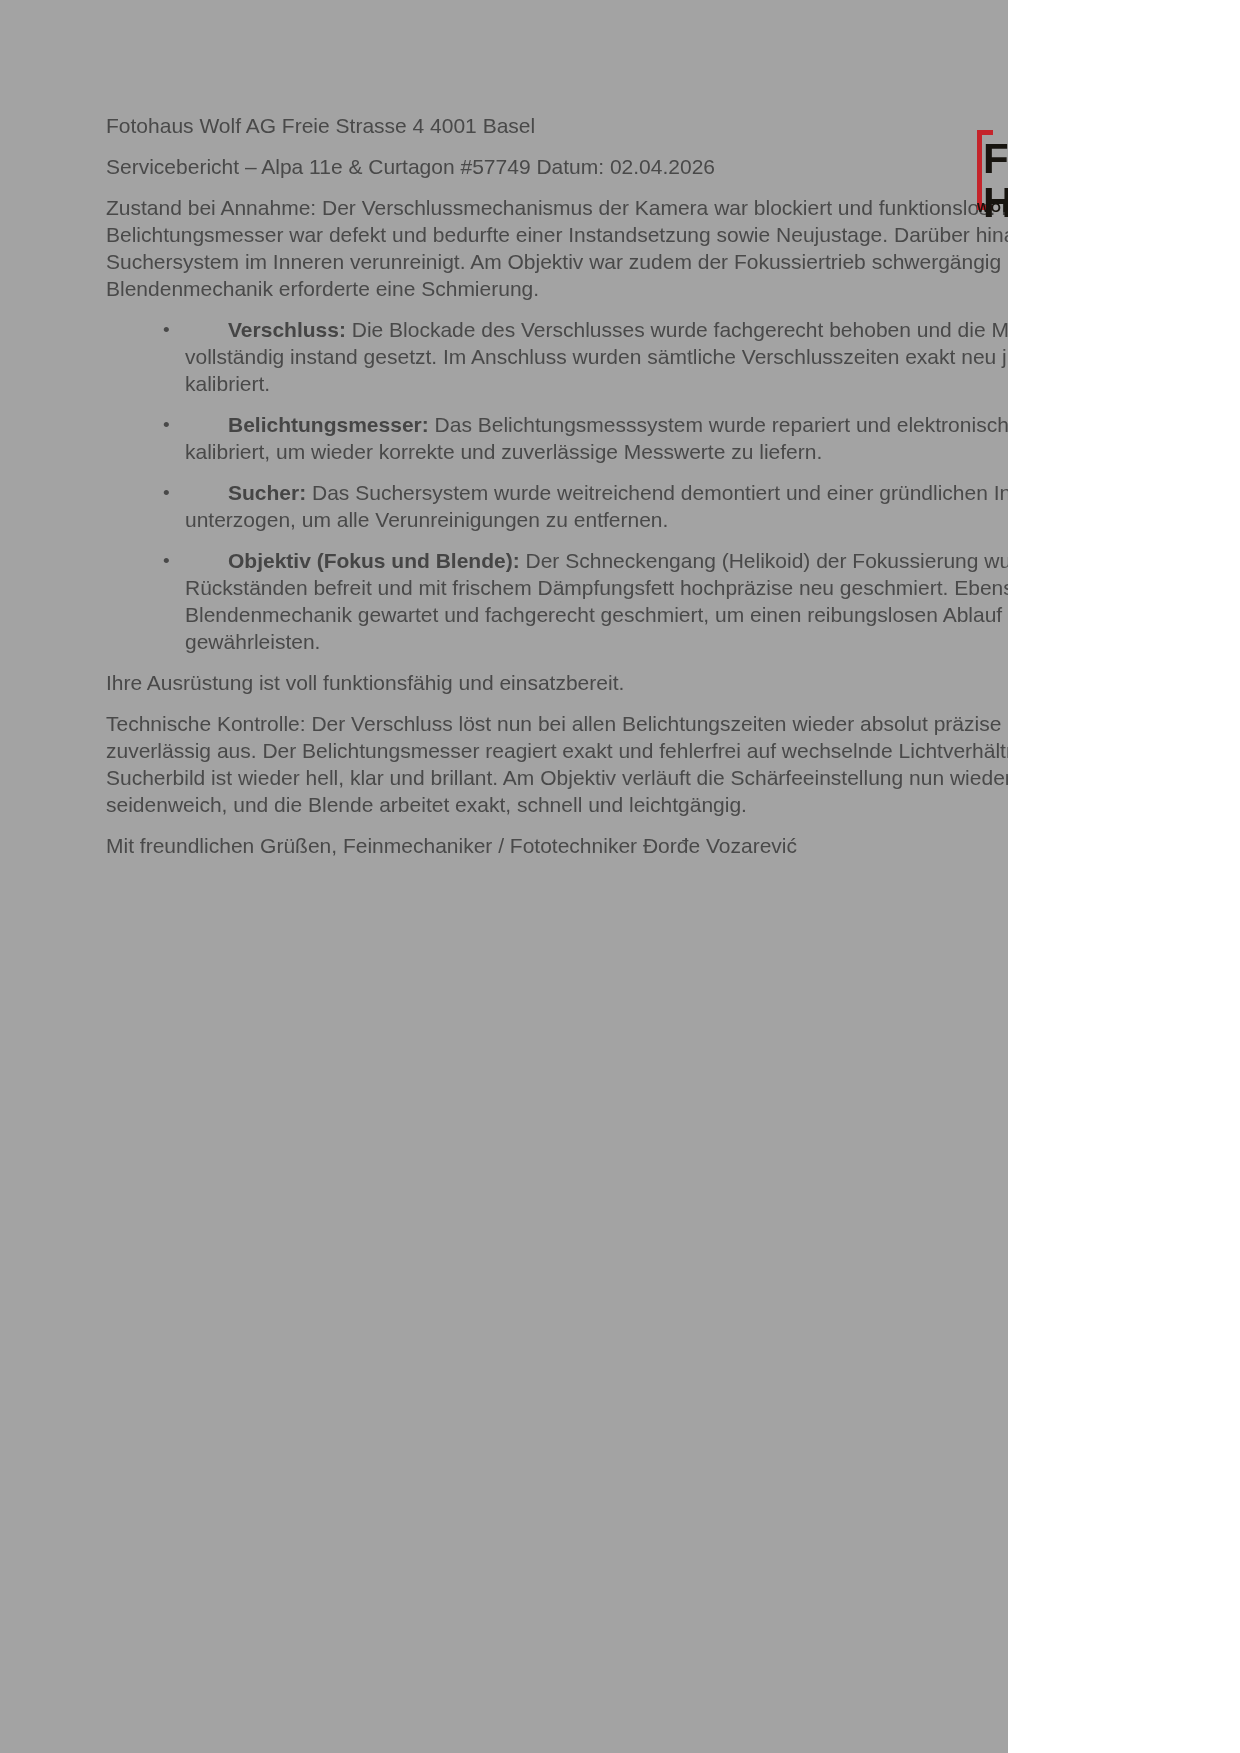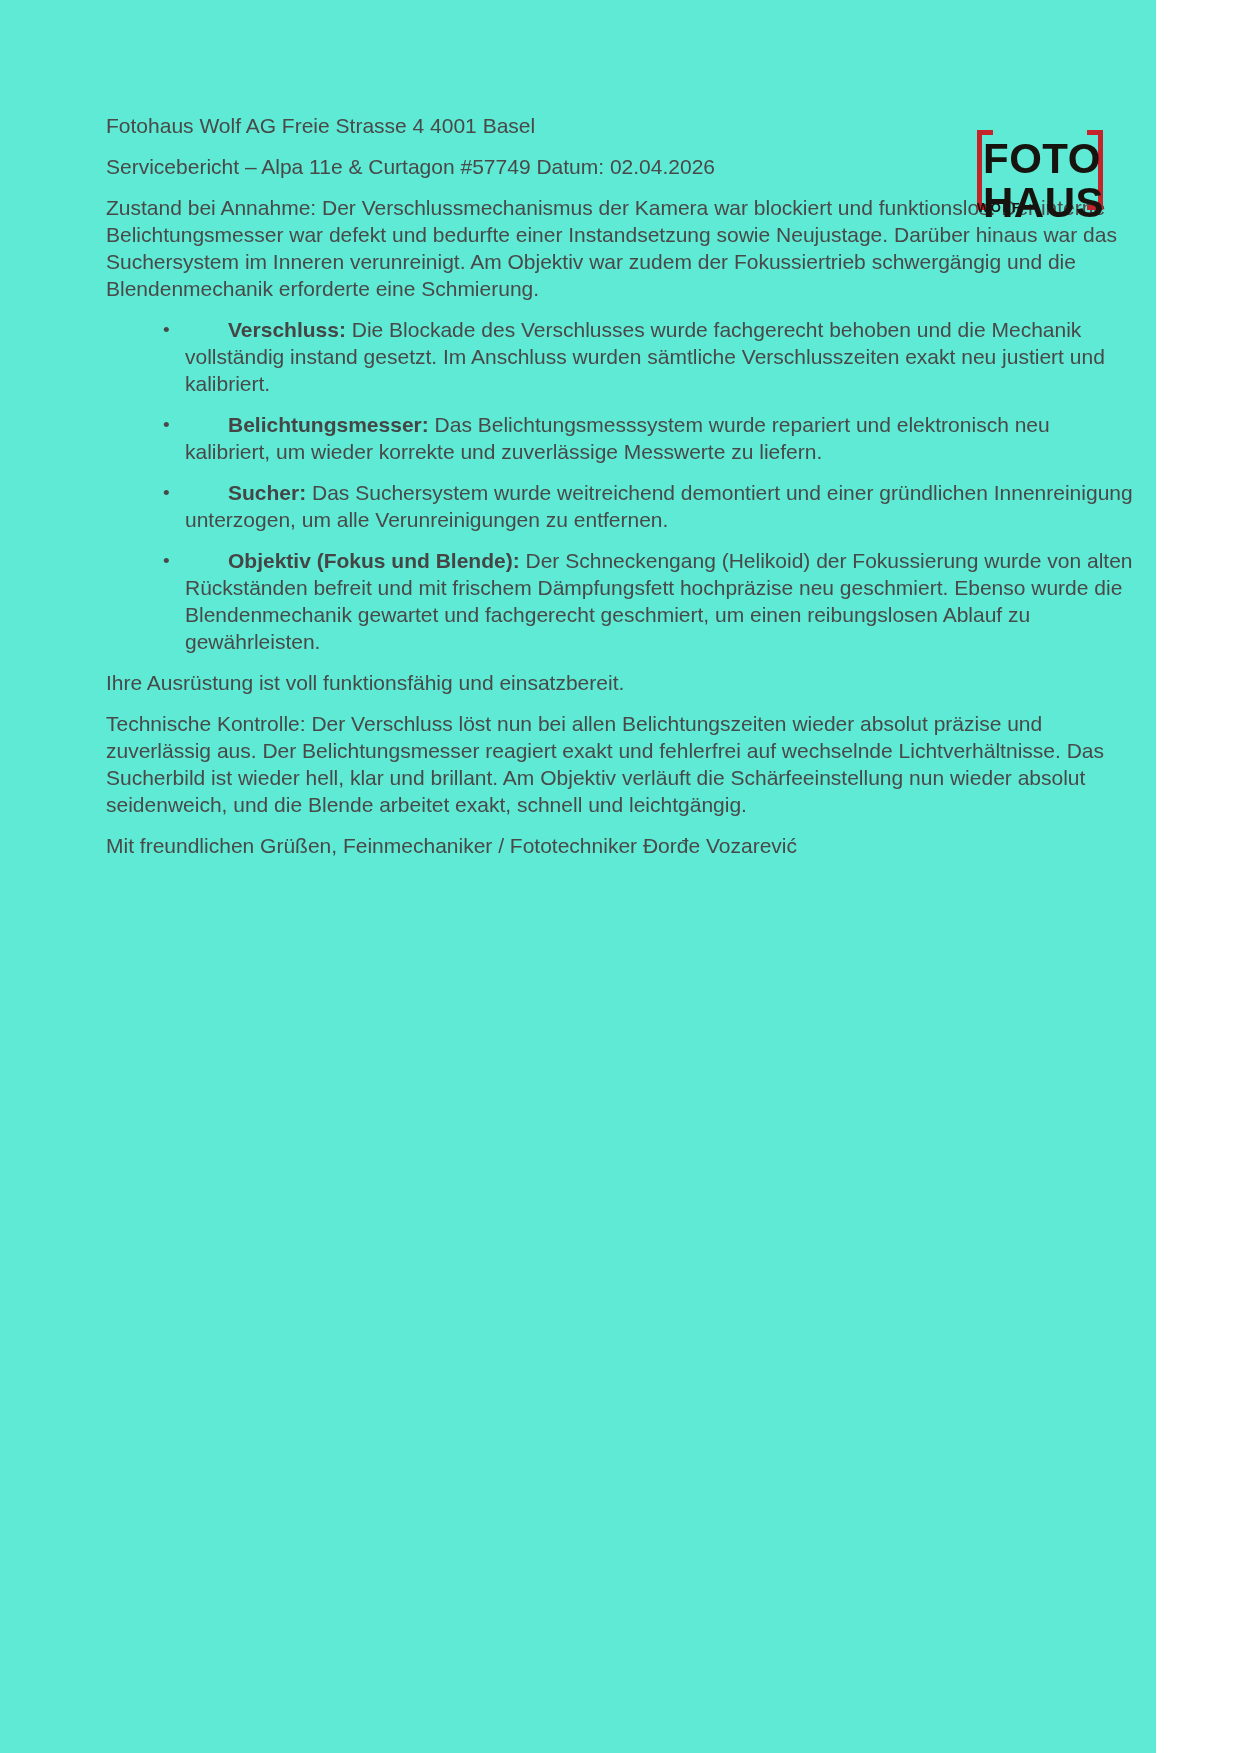--- a/index.html
+++ b/index.html
@@ -2,23 +2,23 @@
 <html><head>
 <meta charset="utf-8">
 <style>
   html, body {
     margin: 0;
     padding: 0;
     background: #ffffff;
   }
   .page {
     position: relative;
-    width: 1156px;
+    width: 1008px;
     height: 1753px;
-    background: #5eead4;
+    background: #a3a3a3;
     font-family: "Liberation Sans", "DejaVu Sans", sans-serif;
     color: #494949;
     overflow: hidden;
   }
   .doc {
     position: absolute;
     left: 106px;
     top: 112px;
     width: 1031px;
     font-size: 21px;

